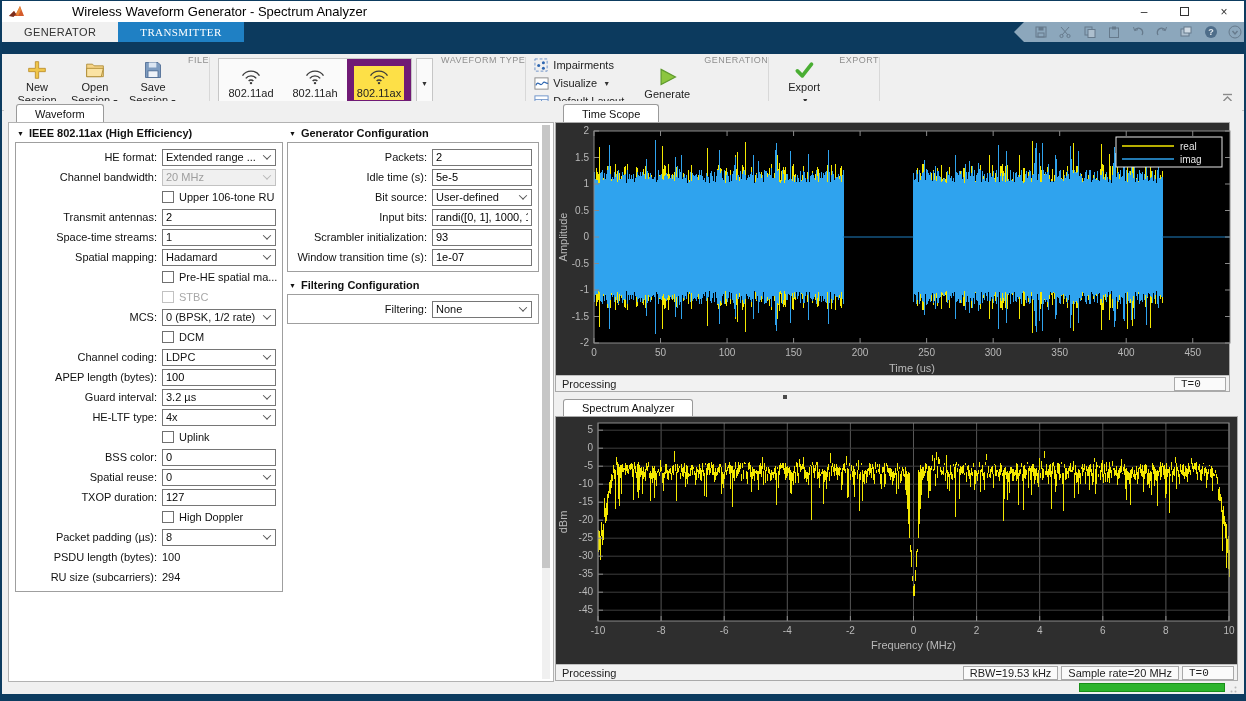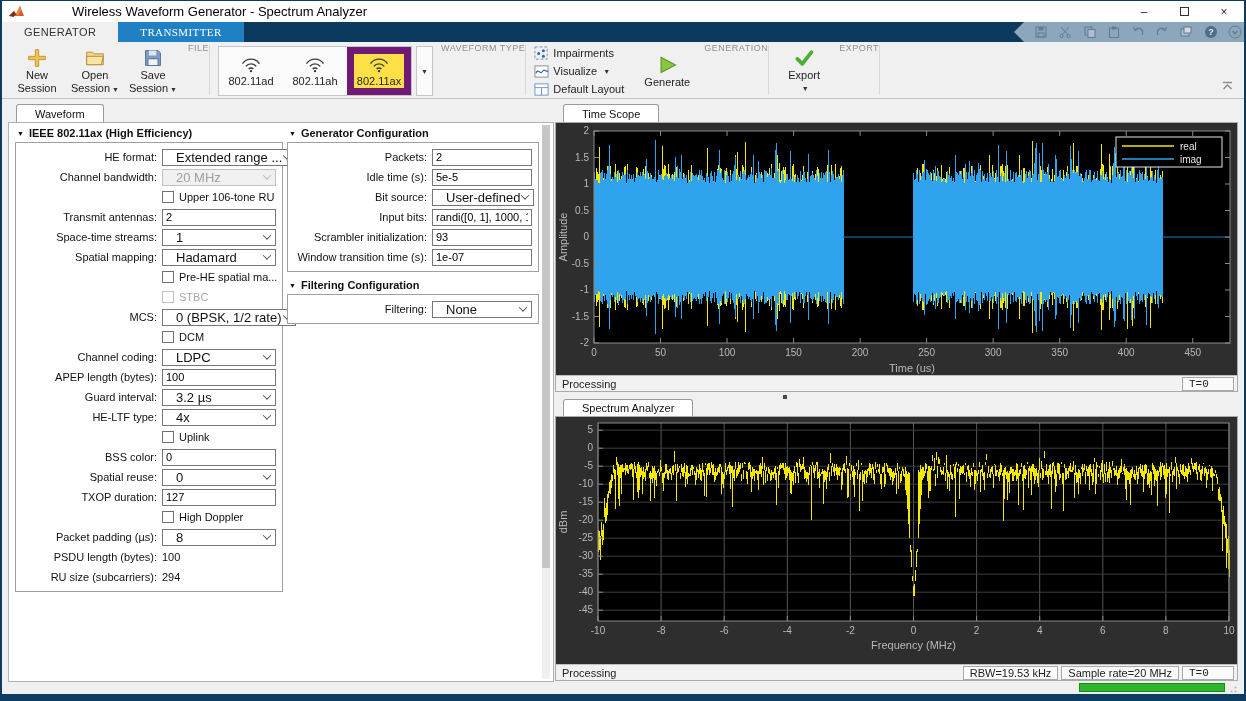--- a/index.html
+++ b/index.html
@@ -9,21 +9,21 @@
 
   
   .titlebar{height:21px;background:#fff;display:flex;align-items:center;padding-left:6px;position:relative;}
   .mlogo{width:18px;height:14px;margin-right:6px;}
   .title-text{font-size:13px;color:#000000;margin-left:40px;}
   .winbtns{position:absolute;right:0;top:0;height:21px;display:flex;}
   .wbtn{width:40px;height:21px;display:flex;align-items:center;justify-content:center;font-size:12px;color:#333;cursor:default;}
   .wbtn .maxbox{width:9px;height:9px;border:1px solid #333;}
 
   
-  .tabstrip{height:20px;background:#0c3a5e;display:flex;position:relative;}
+  .tabstrip{height:32px;background:#0c3a5e;display:flex;position:relative;}
   .ttab{height:20px;padding:0 22px;font-size:11px;letter-spacing:.4px;display:flex;align-items:center;}
   .ttab.active{background:#f0f0f0;color:#333;}
   .ttab.inactive{background:#1f80c4;color:#fff;font-family:Liberation Serif, serif;}
   .qat{position:absolute;right:0;top:0;height:20px;width:230px;background:#8ca7bc;
        clip-path:polygon(0 50%,10px 0,100% 0,100% 100%,10px 100%);
        display:flex;align-items:center;gap:6px;padding-left:18px;}
   .qic{width:19px;height:15px;display:flex;align-items:center;justify-content:center;}
   .qic svg{opacity:.75;}
 
   
@@ -52,21 +52,21 @@
   .ptab{position:absolute;left:8px;top:0;height:18px;padding:0 18px;background:#fff;border:1px solid #9a9a9a;border-bottom:none;border-radius:3px 3px 0 0;font-size:11px;display:flex;align-items:center;color:#111;}
   .left-body{position:absolute;top:18px;left:0;right:0;bottom:0;background:#fff;border:1px solid #b2b2b2;}
   .grp{position:absolute;}
   .ghead{display:flex;align-items:center;font-weight:bold;font-size:11px;color:#111;margin:0 0 3px 2px;white-space:nowrap;}
   .garrow{font-size:7px;margin-right:5px;}
   .gbox{border:1px solid #9f9f9f;background:#fff;padding:2px 4px;}
   .row{display:flex;align-items:center;height:16px;margin:4px 2px;}
   .lab{flex:1;text-align:right;padding-right:5px;font-size:11px;color:#111;white-space:nowrap;}
   .ctrl{width:114px;flex:none;display:flex;align-items:center;overflow:visible;}
   .c2 .ctrl{width:100px;}
-  .sel{flex:1;height:17px;border:1px solid #767676;background:#fff;display:flex;align-items:center;font-size:13px;color:#111;padding-left:13px;}
+  .sel{flex:1;height:17px;border:1px solid #767676;background:#fff;display:flex;align-items:center;font-size:11px;color:#111;padding-left:3px;}
   .sel .sv{flex:1;white-space:nowrap;overflow:hidden;}
   .chev{width:6px;height:6px;border-right:1.5px solid #555;border-bottom:1.5px solid #555;transform:rotate(45deg) translate(-1px,-1px);margin:0 5px 0 2px;flex:none;}
   .sel.disabled{background:#f0f0f0;color:#9e9e9e;border-color:#c2c2c2;}
   .sel.disabled .chev{border-color:#b8b8b8;}
   .txt{flex:1;height:17px;border:1px solid #767676;background:#fff;font-size:11px;padding:0 3px;min-width:0;}
   .cb{width:12px;height:12px;border:1px solid #707070;background:#fff;flex:none;margin-right:5px;}
   .cb.disabled{border-color:#c2c2c2;}
   .cbl{font-size:11px;color:#111;white-space:nowrap;}
   .cbl.disabled{color:#a8a8a8;}
   .staticv{font-size:11px;color:#111;}
@@ -560,21 +560,21 @@
               </div>
         </div>
         <div class="vscroll">
               <div class="vthumb"></div>
             </div>
       </div>
     </div>
 
     <div class="rpanel">
 
-      <div class="scope" style="position:absolute;top:0;left:0;right:0;">
+      <div class="scope" style="position:absolute;top:0;left:0;right:8px;">
         <div class="ptabrow">
           <div class="ptab">Time Scope</div>
         </div>
         <div class="pbody">
           <div class="fig" style="height:252px;">
             <svg id="ts-svg" width="687" height="252">
                   <rect x="38" y="8" width="636" height="212" fill="#000"></rect>
                   <path d="M38.5 53.5V174.5M39.5 67.1V160.9M40.5 45.1V182.9M41.5 48.9V179.1M42.5 50.8V177.2M43.5 24.0V204.0M44.5 70.7V157.3M45.5 71.8V156.2M46.5 46.9V181.1M47.5 55.0V173.0M48.5 66.0V162.0M49.5 56.5V171.5M50.5 70.3V157.7M51.5 43.2V184.8M52.5 42.7V185.3M53.5 57.3V170.7M54.5 42.9V185.1M55.5 56.1V171.9M56.5 54.8V173.2M57.5 61.9V166.1M58.5 63.3V164.7M59.5 41.1V186.9M60.5 63.2V164.8M61.5 47.7V180.3M62.5 46.5V181.5M63.5 50.1V177.9M64.5 67.5V160.5M65.5 52.7V175.3M66.5 60.2V167.8M67.5 72.4V155.6M68.5 43.8V184.2M69.5 43.1V184.9M70.5 63.9V164.1M71.5 41.1V186.9M72.5 67.2V160.8M73.5 58.8V169.2M74.5 62.0V166.0M75.5 53.2V174.8M76.5 62.3V165.7M77.5 65.6V162.4M78.5 68.7V159.3M79.5 66.1V161.9M80.5 43.6V184.4M81.5 45.1V182.9M82.5 58.3V169.7M83.5 66.0V162.0M84.5 57.0V171.0M85.5 55.2V172.8M86.5 48.5V179.5M87.5 46.0V182.0M88.5 58.4V169.6M89.5 42.8V185.2M90.5 67.8V160.2M91.5 49.6V178.4M92.5 50.2V177.8M93.5 71.1V156.9M94.5 49.9V178.1M95.5 51.5V176.5M96.5 58.1V169.9M97.5 68.0V160.0M98.5 55.2V172.8M99.5 72.5V155.5M100.5 59.0V169.0M101.5 70.9V157.1M102.5 54.7V173.3M103.5 51.6V176.4M104.5 55.9V172.1M105.5 64.3V163.7M106.5 22.5V205.5M107.5 46.2V181.8M108.5 42.4V185.6M109.5 42.9V185.1M110.5 62.7V165.3M111.5 50.8V177.2M112.5 41.4V186.6M113.5 51.4V176.6M114.5 62.6V165.4M115.5 55.7V172.3M116.5 50.7V177.3M117.5 57.2V170.8M118.5 49.2V178.8M119.5 44.0V184.0M120.5 44.3V183.7M121.5 53.1V174.9M122.5 69.6V158.4M123.5 46.0V182.0M124.5 50.4V177.6M125.5 43.8V184.2M126.5 65.0V163.0M127.5 49.7V178.3M128.5 69.2V158.8M129.5 55.2V172.8M130.5 65.3V162.7M131.5 61.8V166.2M132.5 47.3V180.7M133.5 56.6V171.4M134.5 58.9V169.1M135.5 42.4V185.6M136.5 51.2V176.8M137.5 68.4V159.6M138.5 66.1V161.9M139.5 71.1V156.9M140.5 71.2V156.8M141.5 64.7V163.3M142.5 52.2V175.8M143.5 69.9V158.1M144.5 57.7V170.3M145.5 51.2V176.8M146.5 61.6V166.4M147.5 58.5V169.5M148.5 71.6V156.4M149.5 64.7V163.3M150.5 70.6V157.4M151.5 24.9V203.1M152.5 56.4V171.6M153.5 72.1V155.9M154.5 66.8V161.2M155.5 63.8V164.2M156.5 71.2V156.8M157.5 57.8V170.2M158.5 53.7V174.3M159.5 72.4V155.6M160.5 57.2V170.8M161.5 45.6V182.4M162.5 41.9V186.1M163.5 67.6V160.4M164.5 44.9V183.1M165.5 45.9V182.1M166.5 64.7V163.3M167.5 71.1V156.9M168.5 60.8V167.2M169.5 47.5V180.5M170.5 44.8V183.2M171.5 57.8V170.2M172.5 62.6V165.4M173.5 67.2V160.8M174.5 47.4V180.6M175.5 60.2V167.8M176.5 66.9V161.1M177.5 55.3V172.7M178.5 58.0V170.0M179.5 31.7V196.3M180.5 46.4V181.6M181.5 29.4V198.6M182.5 54.2V173.8M183.5 53.9V174.1M184.5 49.4V178.6M185.5 59.0V169.0M186.5 41.5V186.5M187.5 43.7V184.3M188.5 67.9V160.1M189.5 18.7V209.3M190.5 64.7V163.3M191.5 62.9V165.1M192.5 63.5V164.5M193.5 56.4V171.6M194.5 54.5V173.5M195.5 44.4V183.6M196.5 52.6V175.4M197.5 52.8V175.2M198.5 60.5V167.5M199.5 52.0V176.0M200.5 50.4V177.6M201.5 63.8V164.2M202.5 53.1V174.9M203.5 61.7V166.3M204.5 57.8V170.2M205.5 48.7V179.3M206.5 67.5V160.5M207.5 71.6V156.4M208.5 56.0V172.0M209.5 51.2V176.8M210.5 69.9V158.1M211.5 50.3V177.7M212.5 60.8V167.2M213.5 44.6V183.4M214.5 56.2V171.8M215.5 41.0V187.0M216.5 71.1V156.9M217.5 55.9V172.1M218.5 49.6V178.4M219.5 63.4V164.6M220.5 60.6V167.4M221.5 31.9V196.1M222.5 45.9V182.1M223.5 40.3V187.7M224.5 57.3V170.7M225.5 48.3V179.7M226.5 50.7V177.3M227.5 44.4V183.6M228.5 46.5V181.5M229.5 43.8V184.2M230.5 72.3V155.7M231.5 69.8V158.2M232.5 72.2V155.8M233.5 60.9V167.1M234.5 41.1V186.9M235.5 71.4V156.6M236.5 42.5V185.5M237.5 41.0V187.0M238.5 51.7V176.3M239.5 50.9V177.1M240.5 65.5V162.5M241.5 66.3V161.7M242.5 54.9V173.1M243.5 59.0V169.0M244.5 52.0V176.0M245.5 57.2V170.8M246.5 51.9V176.1M247.5 43.3V184.7M248.5 69.6V158.4M249.5 57.0V171.0M250.5 61.4V166.6M251.5 49.1V178.9M252.5 61.0V167.0M253.5 67.7V160.3M254.5 69.8V158.2M255.5 62.0V166.0M256.5 47.8V180.2M257.5 57.3V170.7M258.5 63.2V164.8M259.5 51.1V176.9M260.5 47.5V180.5M261.5 43.9V184.1M262.5 45.5V182.5M263.5 72.1V155.9M264.5 65.1V162.9M265.5 57.4V170.6M266.5 64.2V163.8M267.5 70.8V157.2M268.5 57.1V170.9M269.5 63.9V164.1M270.5 52.7V175.3M271.5 42.2V185.8M272.5 49.8V178.2M273.5 60.2V167.8M274.5 61.0V167.0M275.5 41.9V186.1M276.5 66.4V161.6M277.5 63.5V164.5M278.5 63.0V165.0M279.5 41.2V186.8M280.5 67.1V160.9M281.5 61.4V166.6M282.5 51.7V176.3M283.5 53.0V175.0M284.5 44.9V183.1M285.5 43.2V184.8M286.5 57.5V170.5M287.5 55.9V172.1M357.5 72.6V155.4M358.5 70.1V157.9M359.5 57.9V170.1M360.5 49.4V178.6M361.5 45.4V182.6M362.5 61.1V166.9M363.5 52.9V175.1M364.5 49.7V178.3M365.5 70.4V157.6M366.5 40.9V187.1M367.5 41.1V186.9M368.5 43.9V184.1M369.5 66.3V161.7M370.5 65.6V162.4M371.5 66.6V161.4M372.5 62.2V165.8M373.5 62.1V165.9M374.5 50.3V177.7M375.5 49.8V178.2M376.5 65.4V162.6M377.5 46.5V181.5M378.5 49.9V178.1M379.5 44.4V183.6M380.5 53.1V174.9M381.5 44.9V183.1M382.5 64.9V163.1M383.5 56.8V171.2M384.5 64.3V163.7M385.5 41.7V186.3M386.5 56.4V171.6M387.5 55.2V172.8M388.5 65.7V162.3M389.5 56.0V172.0M390.5 49.0V179.0M391.5 65.5V162.5M392.5 52.6V175.4M393.5 43.5V184.5M394.5 56.3V171.7M395.5 54.5V173.5M396.5 60.9V167.1M397.5 61.9V166.1M398.5 64.9V163.1M399.5 46.5V181.5M400.5 68.6V159.4M401.5 54.8V173.2M402.5 56.9V171.1M403.5 65.1V162.9M404.5 48.2V179.8M405.5 66.8V161.2M406.5 57.3V170.7M407.5 44.9V183.1M408.5 44.8V183.2M409.5 43.4V184.6M410.5 63.7V164.3M411.5 70.9V157.1M412.5 62.1V165.9M413.5 45.7V182.3M414.5 65.8V162.2M415.5 43.1V184.9M416.5 54.1V173.9M417.5 70.2V157.8M418.5 69.6V158.4M419.5 57.7V170.3M420.5 54.4V173.6M421.5 66.6V161.4M422.5 66.0V162.0M423.5 58.6V169.4M424.5 41.9V186.1M425.5 59.3V168.7M426.5 51.4V176.6M427.5 53.3V174.7M428.5 65.9V162.1M429.5 60.6V167.4M430.5 61.2V166.8M431.5 56.4V171.6M432.5 71.3V156.7M433.5 31.7V196.3M434.5 57.7V170.3M435.5 67.2V160.8M436.5 41.9V186.1M437.5 58.3V169.7M438.5 54.6V173.4M439.5 49.7V178.3M440.5 55.5V172.5M441.5 55.7V172.3M442.5 64.7V163.3M443.5 68.4V159.6M444.5 43.2V184.8M445.5 42.8V185.2M446.5 40.9V187.1M447.5 47.9V180.1M448.5 62.9V165.1M449.5 42.7V185.3M450.5 44.8V183.2M451.5 42.3V185.7M452.5 62.4V165.6M453.5 69.6V158.4M454.5 66.4V161.6M455.5 62.5V165.5M456.5 55.9V172.1M457.5 56.5V171.5M458.5 70.3V157.7M459.5 50.6V177.4M460.5 62.7V165.3M461.5 63.0V165.0M462.5 68.5V159.5M463.5 32.0V196.0M464.5 69.7V158.3M465.5 53.7V174.3M466.5 72.4V155.6M467.5 45.3V182.7M468.5 45.4V182.6M469.5 59.5V168.5M470.5 61.9V166.1M471.5 71.6V156.4M472.5 48.6V179.4M473.5 67.1V160.9M474.5 65.2V162.8M475.5 55.0V173.0M476.5 17.8V210.2M477.5 51.1V176.9M478.5 52.4V175.6M479.5 68.1V159.9M480.5 71.8V156.2M481.5 65.0V163.0M482.5 55.2V172.8M483.5 60.5V167.5M484.5 42.5V185.5M485.5 47.0V181.0M486.5 51.4V176.6M487.5 58.8V169.2M488.5 51.0V177.0M489.5 71.8V156.2M490.5 51.0V177.0M491.5 44.3V183.7M492.5 64.9V163.1M493.5 52.4V175.6M494.5 62.5V165.5M495.5 55.7V172.3M496.5 46.2V181.8M497.5 58.5V169.5M498.5 51.6V176.4M499.5 47.0V181.0M500.5 61.0V167.0M501.5 59.6V168.4M502.5 53.5V174.5M503.5 52.7V175.3M504.5 71.5V156.5M505.5 55.3V172.7M506.5 61.8V166.2M507.5 46.8V181.2M508.5 62.3V165.7M509.5 59.4V168.6M510.5 48.8V179.2M511.5 42.8V185.2M512.5 51.5V176.5M513.5 58.1V169.9M514.5 69.0V159.0M515.5 51.4V176.6M516.5 62.3V165.7M517.5 20.2V207.8M518.5 72.1V155.9M519.5 66.2V161.8M520.5 43.2V184.8M521.5 42.7V185.3M522.5 51.3V176.7M523.5 55.1V172.9M524.5 59.6V168.4M525.5 51.4V176.6M526.5 55.0V173.0M527.5 68.7V159.3M528.5 69.2V158.8M529.5 50.6V177.4M530.5 69.0V159.0M531.5 66.5V161.5M532.5 51.5V176.5M533.5 60.4V167.6M534.5 58.7V169.3M535.5 65.0V163.0M536.5 68.0V160.0M537.5 51.9V176.1M538.5 56.9V171.1M539.5 69.4V158.6M540.5 54.6V173.4M541.5 62.0V166.0M542.5 66.9V161.1M543.5 63.1V164.9M544.5 46.1V181.9M545.5 21.2V206.8M546.5 41.3V186.7M547.5 41.5V186.5M548.5 70.1V157.9M549.5 50.8V177.2M550.5 53.4V174.6M551.5 57.4V170.6M552.5 67.7V160.3M553.5 31.4V196.6M554.5 43.1V184.9M555.5 64.2V163.8M556.5 43.0V185.0M557.5 52.9V175.1M558.5 59.9V168.1M559.5 68.1V159.9M560.5 72.5V155.5M561.5 42.1V185.9M562.5 66.6V161.4M563.5 51.0V177.0M564.5 57.3V170.7M565.5 55.6V172.4M566.5 68.1V159.9M567.5 60.4V167.6M568.5 63.4V164.6M569.5 57.6V170.4M570.5 55.9V172.1M571.5 22.0V206.0M572.5 63.2V164.8M573.5 62.3V165.7M574.5 47.9V180.1M575.5 67.2V160.8M576.5 25.3V202.7M577.5 43.1V184.9M578.5 41.5V186.5M579.5 66.8V161.2M580.5 55.0V173.0M581.5 55.5V172.5M582.5 57.5V170.5M583.5 49.9V178.1M584.5 55.2V172.8M585.5 70.6V157.4M586.5 50.6V177.4M587.5 66.7V161.3M588.5 71.3V156.7M589.5 43.9V184.1M590.5 70.8V157.2M591.5 53.2V174.8M592.5 69.3V158.7M593.5 71.6V156.4M594.5 23.5V204.5M595.5 48.2V179.8M596.5 65.3V162.7M597.5 71.3V156.7M598.5 70.8V157.2M599.5 47.1V180.9M600.5 71.3V156.7M601.5 47.5V180.5M602.5 67.1V160.9M603.5 61.2V166.8M604.5 52.2V175.8M605.5 62.7V165.3M606.5 48.0V180.0" stroke="#f4e800" stroke-width="1" shape-rendering="crispEdges"></path>
                   <path d="M38.5 48.6V179.4M39.5 56.3V171.7M40.5 56.6V171.4M41.5 57.3V170.7M42.5 59.9V168.1M43.5 59.5V168.5M44.5 49.6V178.4M45.5 48.8V179.2M46.5 47.2V180.8M47.5 56.7V171.3M48.5 50.2V177.8M49.5 56.2V171.8M50.5 50.9V177.1M51.5 47.4V180.6M52.5 42.7V185.3M53.5 21.7V206.3M54.5 50.6V177.4M55.5 58.3V169.7M56.5 54.2V173.8M57.5 55.7V172.3M58.5 48.8V179.2M59.5 54.2V173.8M60.5 50.7V177.3M61.5 58.7V169.3M62.5 47.1V180.9M63.5 57.0V171.0M64.5 55.5V172.5M65.5 55.6V172.4M66.5 48.5V179.5M67.5 51.5V176.5M68.5 51.9V176.1M69.5 50.6V177.4M70.5 59.6V168.4M71.5 46.8V181.2M72.5 56.1V171.9M73.5 50.8V177.2M74.5 55.6V172.4M75.5 52.1V175.9M76.5 55.7V172.3M77.5 50.7V177.3M78.5 59.4V168.6M79.5 54.9V173.1M80.5 54.1V173.9M81.5 48.8V179.2M82.5 51.7V176.3M83.5 52.7V175.3M84.5 48.8V179.2M85.5 53.2V174.8M86.5 49.1V178.9M87.5 52.0V176.0M88.5 50.9V177.1M89.5 55.6V172.4M90.5 35.5V192.5M91.5 48.3V179.7M92.5 56.3V171.7M93.5 54.1V173.9M94.5 49.5V178.5M95.5 54.1V173.9M96.5 55.5V172.5M97.5 56.4V171.6M98.5 54.1V173.9M99.5 16.8V211.2M100.5 58.6V169.4M101.5 56.9V171.1M102.5 47.1V180.9M103.5 52.7V175.3M104.5 51.9V176.1M105.5 51.1V176.9M106.5 55.5V172.5M107.5 57.2V170.8M108.5 53.1V174.9M109.5 52.4V175.6M110.5 50.0V178.0M111.5 52.7V175.3M112.5 55.8V172.2M113.5 54.8V173.2M114.5 54.5V173.5M115.5 51.8V176.2M116.5 56.1V171.9M117.5 51.6V176.4M118.5 57.5V170.5M119.5 33.8V194.2M120.5 54.4V173.6M121.5 42.9V185.1M122.5 55.0V173.0M123.5 45.6V182.4M124.5 48.6V179.4M125.5 31.8V196.2M126.5 56.2V171.8M127.5 53.5V174.5M128.5 50.8V177.2M129.5 55.4V172.6M130.5 52.2V175.8M131.5 59.5V168.5M132.5 57.2V170.8M133.5 58.8V169.2M134.5 49.4V178.6M135.5 58.0V170.0M136.5 49.7V178.3M137.5 52.0V176.0M138.5 53.0V175.0M139.5 52.3V175.7M140.5 50.5V177.5M141.5 53.9V174.1M142.5 57.4V170.6M143.5 46.8V181.2M144.5 51.7V176.3M145.5 47.0V181.0M146.5 53.1V174.9M147.5 56.6V171.4M148.5 55.1V172.9M149.5 59.4V168.6M150.5 49.8V178.2M151.5 52.7V175.3M152.5 54.0V174.0M153.5 59.9V168.1M154.5 50.3V177.7M155.5 48.0V180.0M156.5 53.4V174.6M157.5 58.3V169.7M158.5 48.9V179.1M159.5 59.1V168.9M160.5 52.6V175.4M161.5 46.9V181.1M162.5 47.3V180.7M163.5 27.2V200.8M164.5 49.7V178.3M165.5 47.7V180.3M166.5 55.0V173.0M167.5 56.8V171.2M168.5 47.0V181.0M169.5 59.7V168.3M170.5 52.1V175.9M171.5 48.8V179.2M172.5 52.9V175.1M173.5 59.0V169.0M174.5 52.0V176.0M175.5 57.7V170.3M176.5 50.6V177.4M177.5 48.1V179.9M178.5 41.6V186.4M179.5 34.4V193.6M180.5 57.3V170.7M181.5 52.1V175.9M182.5 52.1V175.9M183.5 58.1V169.9M184.5 47.7V180.3M185.5 55.5V172.5M186.5 50.8V177.2M187.5 47.8V180.2M188.5 46.9V181.1M189.5 51.9V176.1M190.5 57.0V171.0M191.5 54.8V173.2M192.5 51.6V176.4M193.5 54.0V174.0M194.5 51.2V176.8M195.5 48.6V179.4M196.5 52.1V175.9M197.5 31.6V196.4M198.5 59.7V168.3M199.5 59.4V168.6M200.5 50.6V177.4M201.5 55.4V172.6M202.5 38.0V190.0M203.5 48.6V179.4M204.5 51.2V176.8M205.5 54.6V173.4M206.5 52.3V175.7M207.5 58.7V169.3M208.5 47.0V181.0M209.5 48.0V180.0M210.5 47.7V180.3M211.5 54.1V173.9M212.5 51.4V176.6M213.5 52.1V175.9M214.5 52.4V175.6M215.5 44.5V183.5M216.5 55.4V172.6M217.5 54.9V173.1M218.5 55.3V172.7M219.5 26.5V201.5M220.5 20.1V207.9M221.5 48.3V179.7M222.5 47.1V180.9M223.5 59.2V168.8M224.5 59.7V168.3M225.5 58.3V169.7M226.5 47.0V181.0M227.5 50.6V177.4M228.5 59.9V168.1M229.5 56.9V171.1M230.5 51.0V177.0M231.5 50.8V177.2M232.5 56.9V171.1M233.5 56.3V171.7M234.5 28.3V199.7M235.5 55.5V172.5M236.5 58.0V170.0M237.5 52.7V175.3M238.5 59.1V168.9M239.5 54.4V173.6M240.5 58.6V169.4M241.5 51.9V176.1M242.5 54.6V173.4M243.5 58.9V169.1M244.5 48.3V179.7M245.5 58.0V170.0M246.5 57.4V170.6M247.5 47.7V180.3M248.5 48.5V179.5M249.5 55.4V172.6M250.5 59.1V168.9M251.5 56.0V172.0M252.5 31.2V196.8M253.5 59.4V168.6M254.5 52.7V175.3M255.5 52.1V175.9M256.5 50.1V177.9M257.5 52.0V176.0M258.5 54.5V173.5M259.5 57.4V170.6M260.5 46.8V181.2M261.5 53.2V174.8M262.5 59.1V168.9M263.5 50.3V177.7M264.5 54.9V173.1M265.5 48.6V179.4M266.5 55.1V172.9M267.5 50.0V178.0M268.5 51.8V176.2M269.5 49.4V178.6M270.5 47.8V180.2M271.5 58.8V169.2M272.5 27.0V201.0M273.5 48.5V179.5M274.5 59.4V168.6M275.5 52.4V175.6M276.5 48.3V179.7M277.5 51.2V176.8M278.5 57.0V171.0M279.5 54.8V173.2M280.5 53.8V174.2M281.5 53.6V174.4M282.5 50.9V177.1M283.5 55.6V172.4M284.5 52.9V175.1M285.5 59.0V169.0M286.5 51.7V176.3M287.5 47.0V181.0M357.5 49.5V178.5M358.5 56.8V171.2M359.5 56.2V171.8M360.5 47.2V180.8M361.5 50.6V177.4M362.5 59.1V168.9M363.5 47.1V180.9M364.5 56.7V171.3M365.5 53.1V174.9M366.5 50.0V178.0M367.5 48.6V179.4M368.5 36.5V191.5M369.5 57.2V170.8M370.5 46.4V181.6M371.5 47.1V180.9M372.5 50.1V177.9M373.5 52.2V175.8M374.5 48.8V179.2M375.5 56.5V171.5M376.5 57.9V170.1M377.5 47.9V180.1M378.5 57.3V170.7M379.5 42.5V185.5M380.5 58.2V169.8M381.5 48.0V180.0M382.5 48.0V180.0M383.5 53.2V174.8M384.5 53.7V174.3M385.5 59.1V168.9M386.5 58.4V169.6M387.5 55.6V172.4M388.5 54.6V173.4M389.5 59.0V169.0M390.5 59.6V168.4M391.5 47.7V180.3M392.5 51.5V176.5M393.5 50.7V177.3M394.5 55.4V172.6M395.5 53.4V174.6M396.5 58.1V169.9M397.5 55.1V172.9M398.5 59.4V168.6M399.5 32.2V195.8M400.5 49.0V179.0M401.5 49.7V178.3M402.5 51.7V176.3M403.5 47.6V180.4M404.5 51.4V176.6M405.5 47.9V180.1M406.5 56.1V171.9M407.5 54.4V173.6M408.5 59.8V168.2M409.5 40.8V187.2M410.5 48.6V179.4M411.5 55.5V172.5M412.5 49.4V178.6M413.5 37.9V190.1M414.5 52.6V175.4M415.5 50.1V177.9M416.5 43.1V184.9M417.5 53.4V174.6M418.5 47.2V180.8M419.5 58.8V169.2M420.5 51.5V176.5M421.5 50.4V177.6M422.5 39.8V188.2M423.5 46.3V181.7M424.5 46.7V181.3M425.5 58.6V169.4M426.5 47.8V180.2M427.5 56.3V171.7M428.5 51.1V176.9M429.5 57.6V170.4M430.5 54.7V173.3M431.5 49.8V178.2M432.5 58.7V169.3M433.5 50.0V178.0M434.5 50.3V177.7M435.5 54.2V173.8M436.5 52.5V175.5M437.5 48.2V179.8M438.5 56.3V171.7M439.5 58.6V169.4M440.5 46.8V181.2M441.5 53.8V174.2M442.5 21.9V206.1M443.5 59.0V169.0M444.5 52.8V175.2M445.5 50.1V177.9M446.5 58.4V169.6M447.5 53.2V174.8M448.5 50.0V178.0M449.5 59.3V168.7M450.5 28.0V200.0M451.5 57.5V170.5M452.5 56.4V171.6M453.5 58.2V169.8M454.5 47.1V180.9M455.5 57.2V170.8M456.5 58.2V169.8M457.5 49.4V178.6M458.5 58.8V169.2M459.5 50.0V178.0M460.5 48.9V179.1M461.5 53.9V174.1M462.5 52.0V176.0M463.5 53.6V174.4M464.5 51.9V176.1M465.5 47.4V180.6M466.5 58.4V169.6M467.5 59.9V168.1M468.5 59.0V169.0M469.5 51.1V176.9M470.5 47.8V180.2M471.5 55.3V172.7M472.5 53.3V174.7M473.5 47.0V181.0M474.5 48.1V179.9M475.5 58.7V169.3M476.5 51.8V176.2M477.5 51.2V176.8M478.5 40.0V188.0M479.5 25.3V202.7M480.5 19.5V208.5M481.5 56.6V171.4M482.5 51.1V176.9M483.5 30.0V198.0M484.5 59.3V168.7M485.5 59.2V168.8M486.5 20.0V208.0M487.5 47.4V180.6M488.5 51.6V176.4M489.5 49.2V178.8M490.5 51.1V176.9M491.5 49.1V178.9M492.5 41.3V186.7M493.5 56.4V171.6M494.5 59.0V169.0M495.5 58.3V169.7M496.5 57.7V170.3M497.5 59.2V168.8M498.5 58.1V169.9M499.5 32.0V196.0M500.5 36.3V191.7M501.5 53.7V174.3M502.5 52.8V175.2M503.5 48.3V179.7M504.5 47.4V180.6M505.5 56.3V171.7M506.5 56.3V171.7M507.5 57.5V170.5M508.5 51.8V176.2M509.5 55.1V172.9M510.5 53.4V174.6M511.5 48.0V180.0M512.5 51.3V176.7M513.5 56.4V171.6M514.5 23.1V204.9M515.5 36.4V191.6M516.5 46.8V181.2M517.5 50.3V177.7M518.5 47.3V180.7M519.5 48.6V179.4M520.5 50.1V177.9M521.5 48.5V179.5M522.5 28.1V199.9M523.5 52.7V175.3M524.5 50.1V177.9M525.5 53.0V175.0M526.5 58.7V169.3M527.5 57.6V170.4M528.5 54.7V173.3M529.5 48.7V179.3M530.5 47.4V180.6M531.5 55.5V172.5M532.5 56.3V171.7M533.5 47.3V180.7M534.5 47.0V181.0M535.5 59.3V168.7M536.5 56.6V171.4M537.5 55.2V172.8M538.5 49.0V179.0M539.5 56.1V171.9M540.5 57.0V171.0M541.5 47.9V180.1M542.5 57.2V170.8M543.5 57.6V170.4M544.5 51.6V176.4M545.5 51.9V176.1M546.5 48.0V180.0M547.5 56.2V171.8M548.5 53.6V174.4M549.5 57.2V170.8M550.5 49.0V179.0M551.5 54.2V173.8M552.5 58.8V169.2M553.5 55.8V172.2M554.5 56.8V171.2M555.5 59.6V168.4M556.5 52.4V175.6M557.5 40.2V187.8M558.5 23.6V204.4M559.5 29.9V198.1M560.5 53.8V174.2M561.5 49.9V178.1M562.5 49.3V178.7M563.5 55.7V172.3M564.5 46.9V181.1M565.5 53.8V174.2M566.5 53.0V175.0M567.5 31.6V196.4M568.5 29.9V198.1M569.5 58.2V169.8M570.5 46.8V181.2M571.5 59.1V168.9M572.5 49.8V178.2M573.5 47.6V180.4M574.5 51.6V176.4M575.5 30.6V197.4M576.5 49.8V178.2M577.5 54.9V173.1M578.5 31.9V196.1M579.5 59.4V168.6M580.5 55.5V172.5M581.5 50.7V177.3M582.5 59.0V169.0M583.5 47.1V180.9M584.5 50.3V177.7M585.5 51.3V176.7M586.5 48.6V179.4M587.5 57.4V170.6M588.5 50.9V177.1M589.5 56.1V171.9M590.5 26.5V201.5M591.5 53.6V174.4M592.5 58.4V169.6M593.5 56.9V171.1M594.5 54.9V173.1M595.5 54.4V173.6M596.5 48.1V179.9M597.5 58.1V169.9M598.5 52.0V176.0M599.5 55.7V172.3M600.5 59.8V168.2M601.5 47.4V180.6M602.5 42.6V185.4M603.5 54.9V173.1M604.5 55.8V172.2M605.5 53.9V174.1M606.5 53.7V174.3" stroke="#2fa3ee" stroke-width="1" shape-rendering="crispEdges"></path>
                   <path d="M286.8117154811715 114H357.3305439330544M606.1422594142259 114H674" stroke="#1f7ec0" stroke-width="1.2" fill="none"></path>

